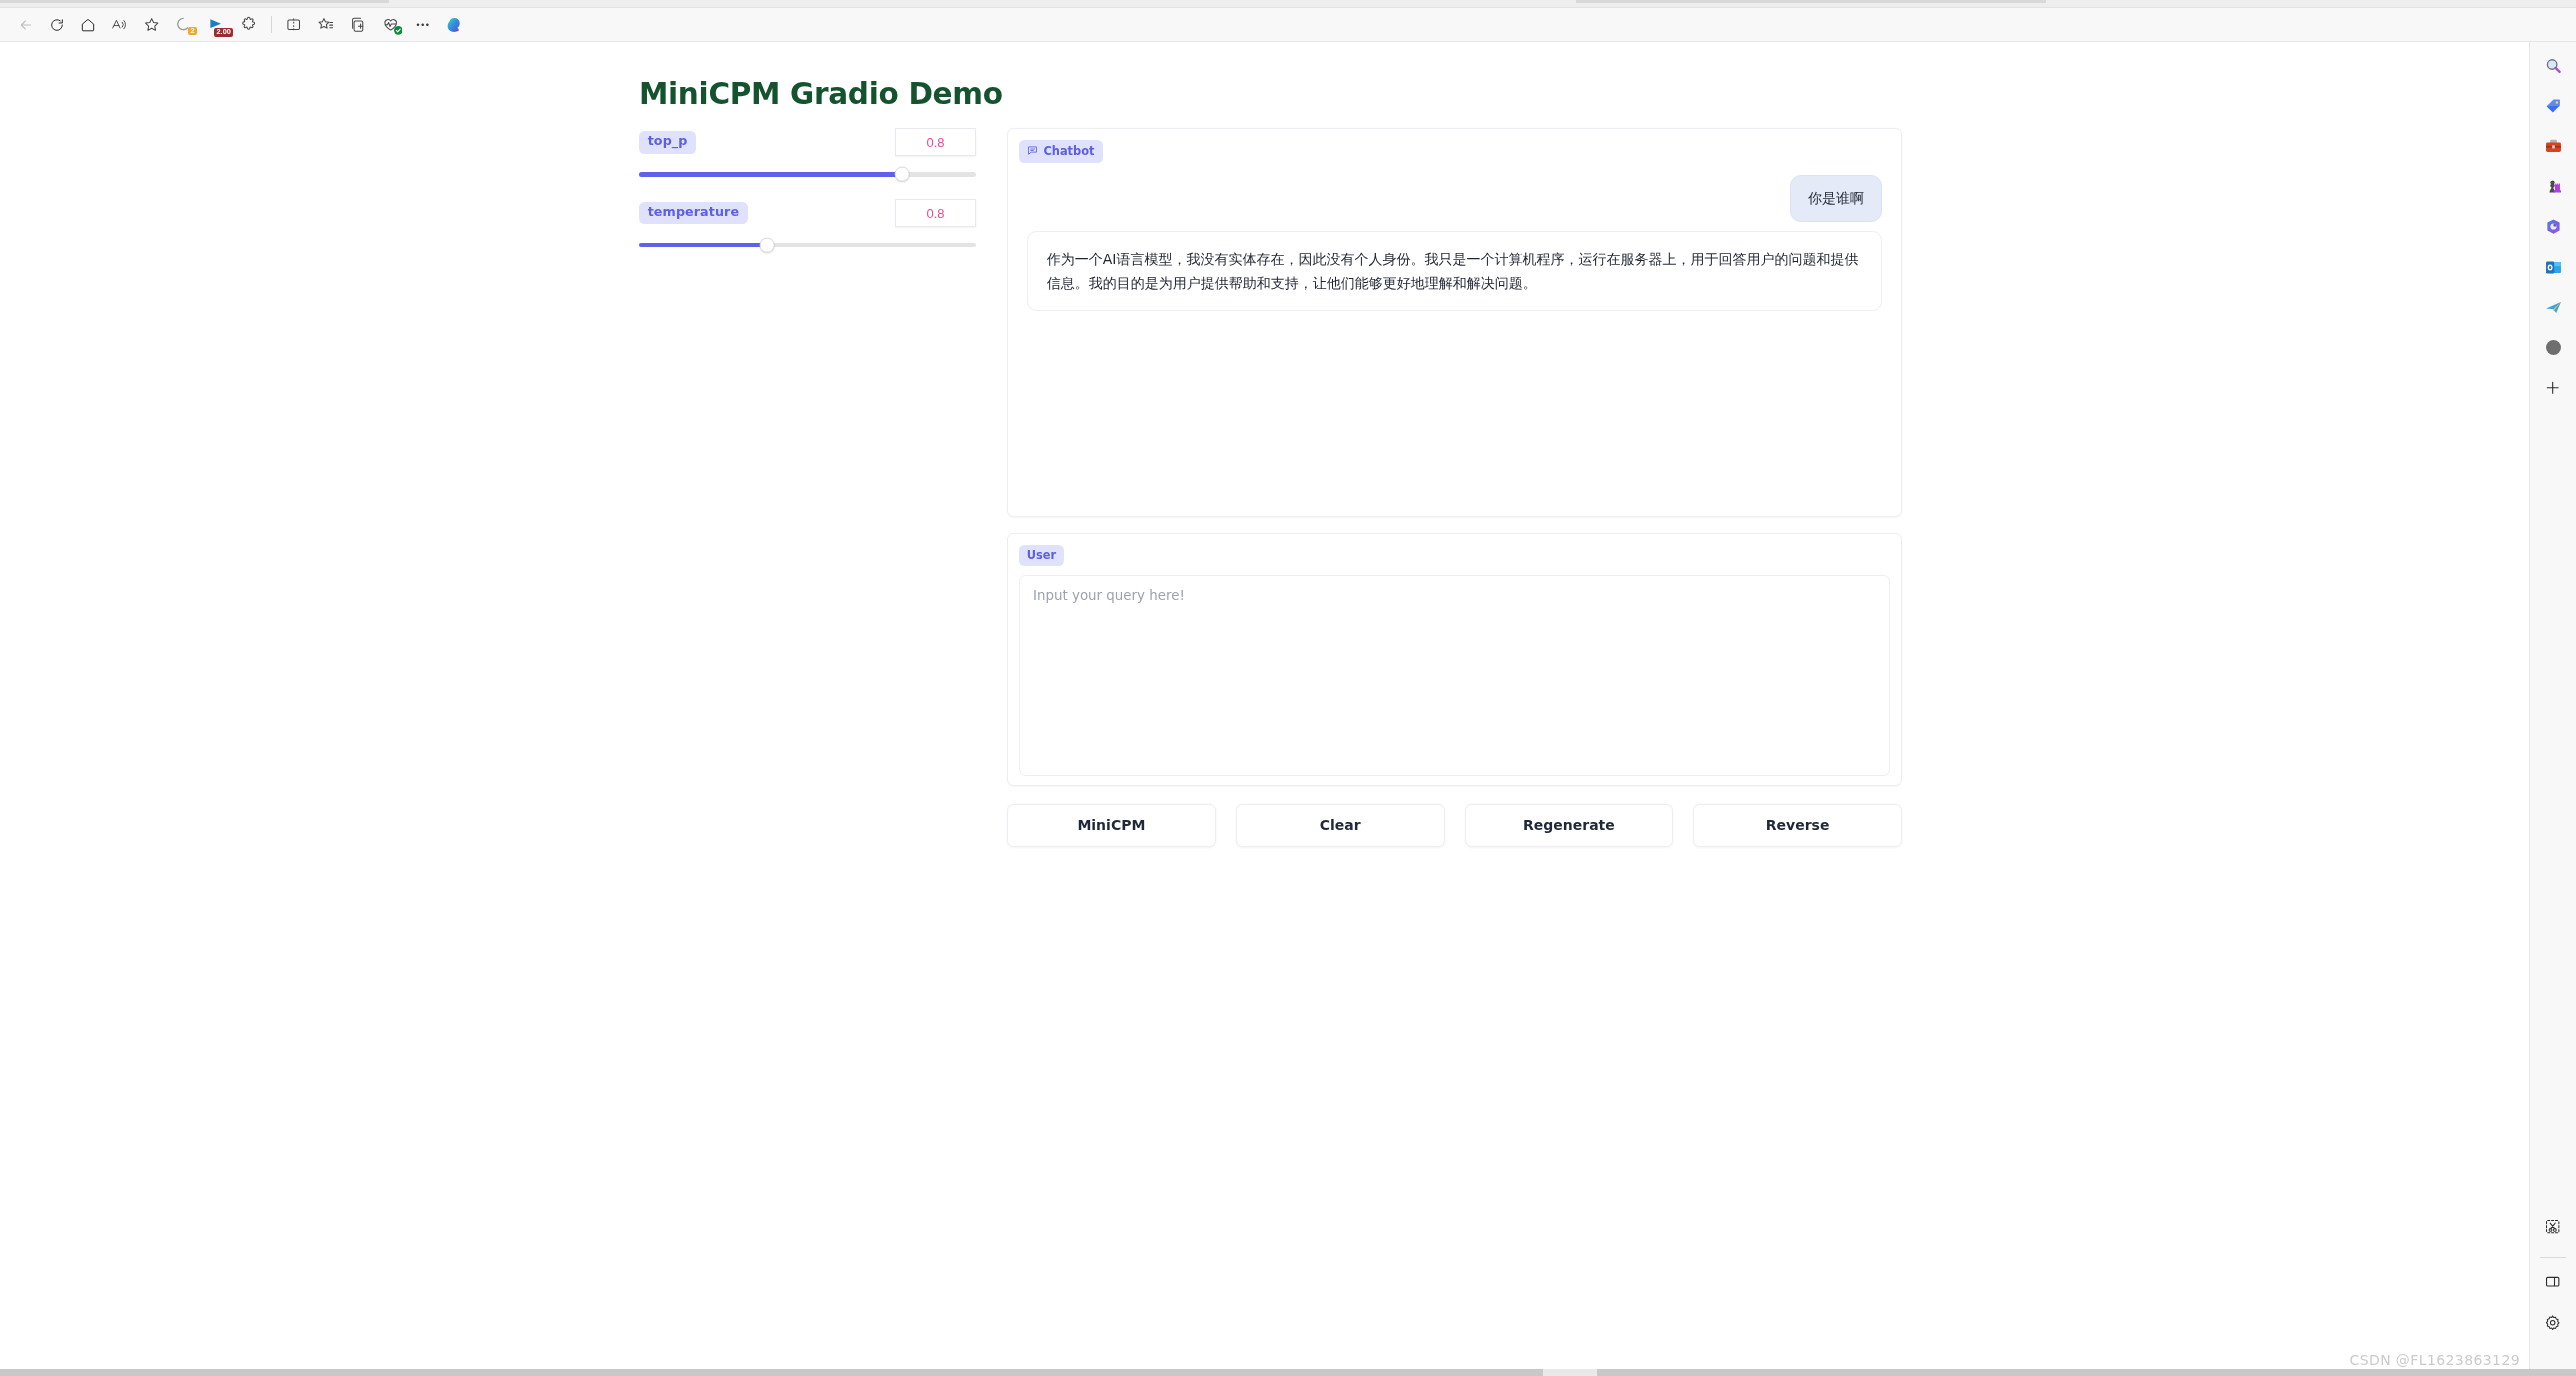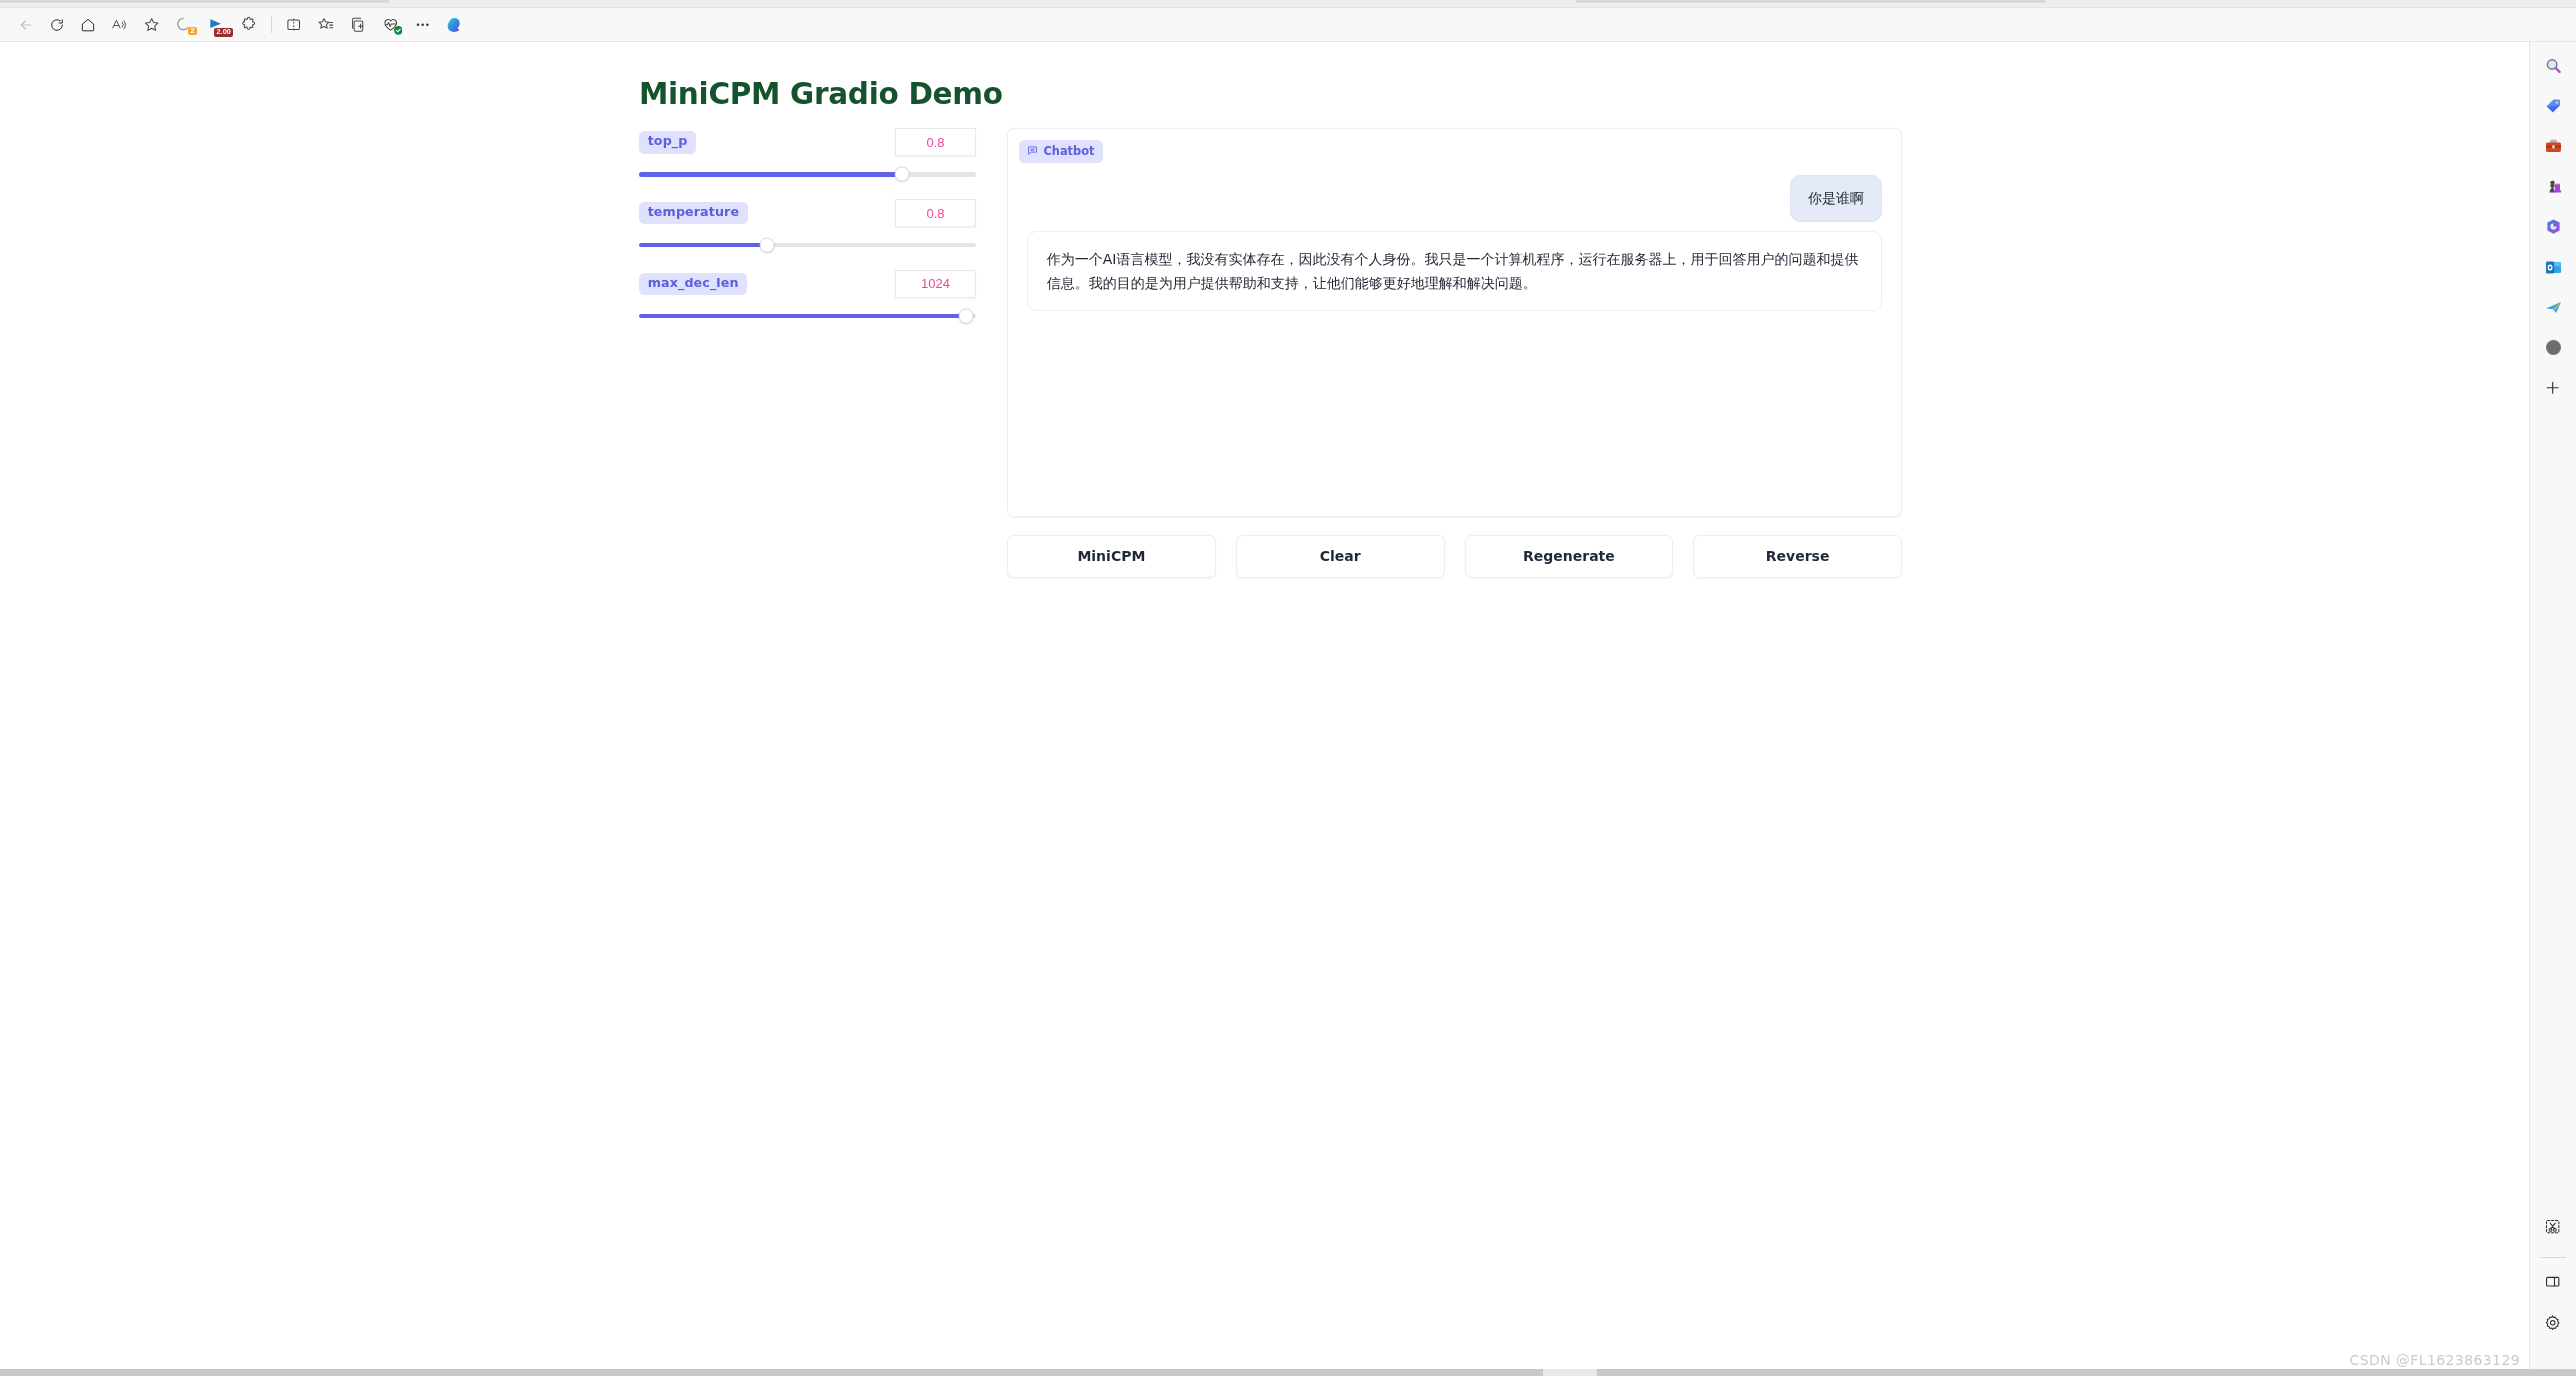--- a/index.html
+++ b/index.html
@@ -538,34 +538,20 @@
                 </div>
               </div>
               <div class="track-wrap">
                 <div class="track">
                   <div class="fill" id="fill-1" style="width: 38%;"></div>
                   <div class="thumb" id="thumb-1" style="left: 38%;"></div>
                 </div>
               </div>
             </div>
 
-            <div class="slider-block">
-              <div class="slider-head">
-                <span class="pill-label">max_dec_len</span>
-                <div class="num-box">
-                  <span>1024</span>
-                </div>
-              </div>
-              <div class="track-wrap">
-                <div class="track">
-                  <div class="fill" id="fill-2" style="width: 97%;"></div>
-                  <div class="thumb" id="thumb-2" style="left: 97%;"></div>
-                </div>
-              </div>
-            </div>
 
           </div>
 
           <div class="col-right">
 
             <div class="panel chatbot">
               <div>
                 <span class="panel-label">
                   <span>
                     <svg width="11.4" height="11.4" viewBox="0 0 24 24" fill="none" stroke="#5b5fe0" stroke-width="1.8" stroke-linecap="round" stroke-linejoin="round">
@@ -580,20 +566,26 @@
               <div class="chat-scroll">
                 <div class="msg-row user">
                   <div class="bubble-user">你是谁啊</div>
                 </div>
                 <div class="msg-row bot">
                   <div class="bubble-bot">作为一个AI语言模型，我没有实体存在，因此没有个人身份。我只是一个计算机程序，运行在服务器上，用于回答用户的问题和提供信息。我的目的是为用户提供帮助和支持，让他们能够更好地理解和解决问题。</div>
                 </div>
               </div>
             </div>
 
+            <div class="panel input-panel">
+              <div>
+                <span class="panel-label">User</span>
+              </div>
+              <div class="textarea-box">Input your query here!</div>
+            </div>
 
             <div class="btn-row">
               <div class="btn">MiniCPM</div>
               <div class="btn">Clear</div>
               <div class="btn">Regenerate</div>
               <div class="btn">Reverse</div>
             </div>
 
           </div>
         </div>

